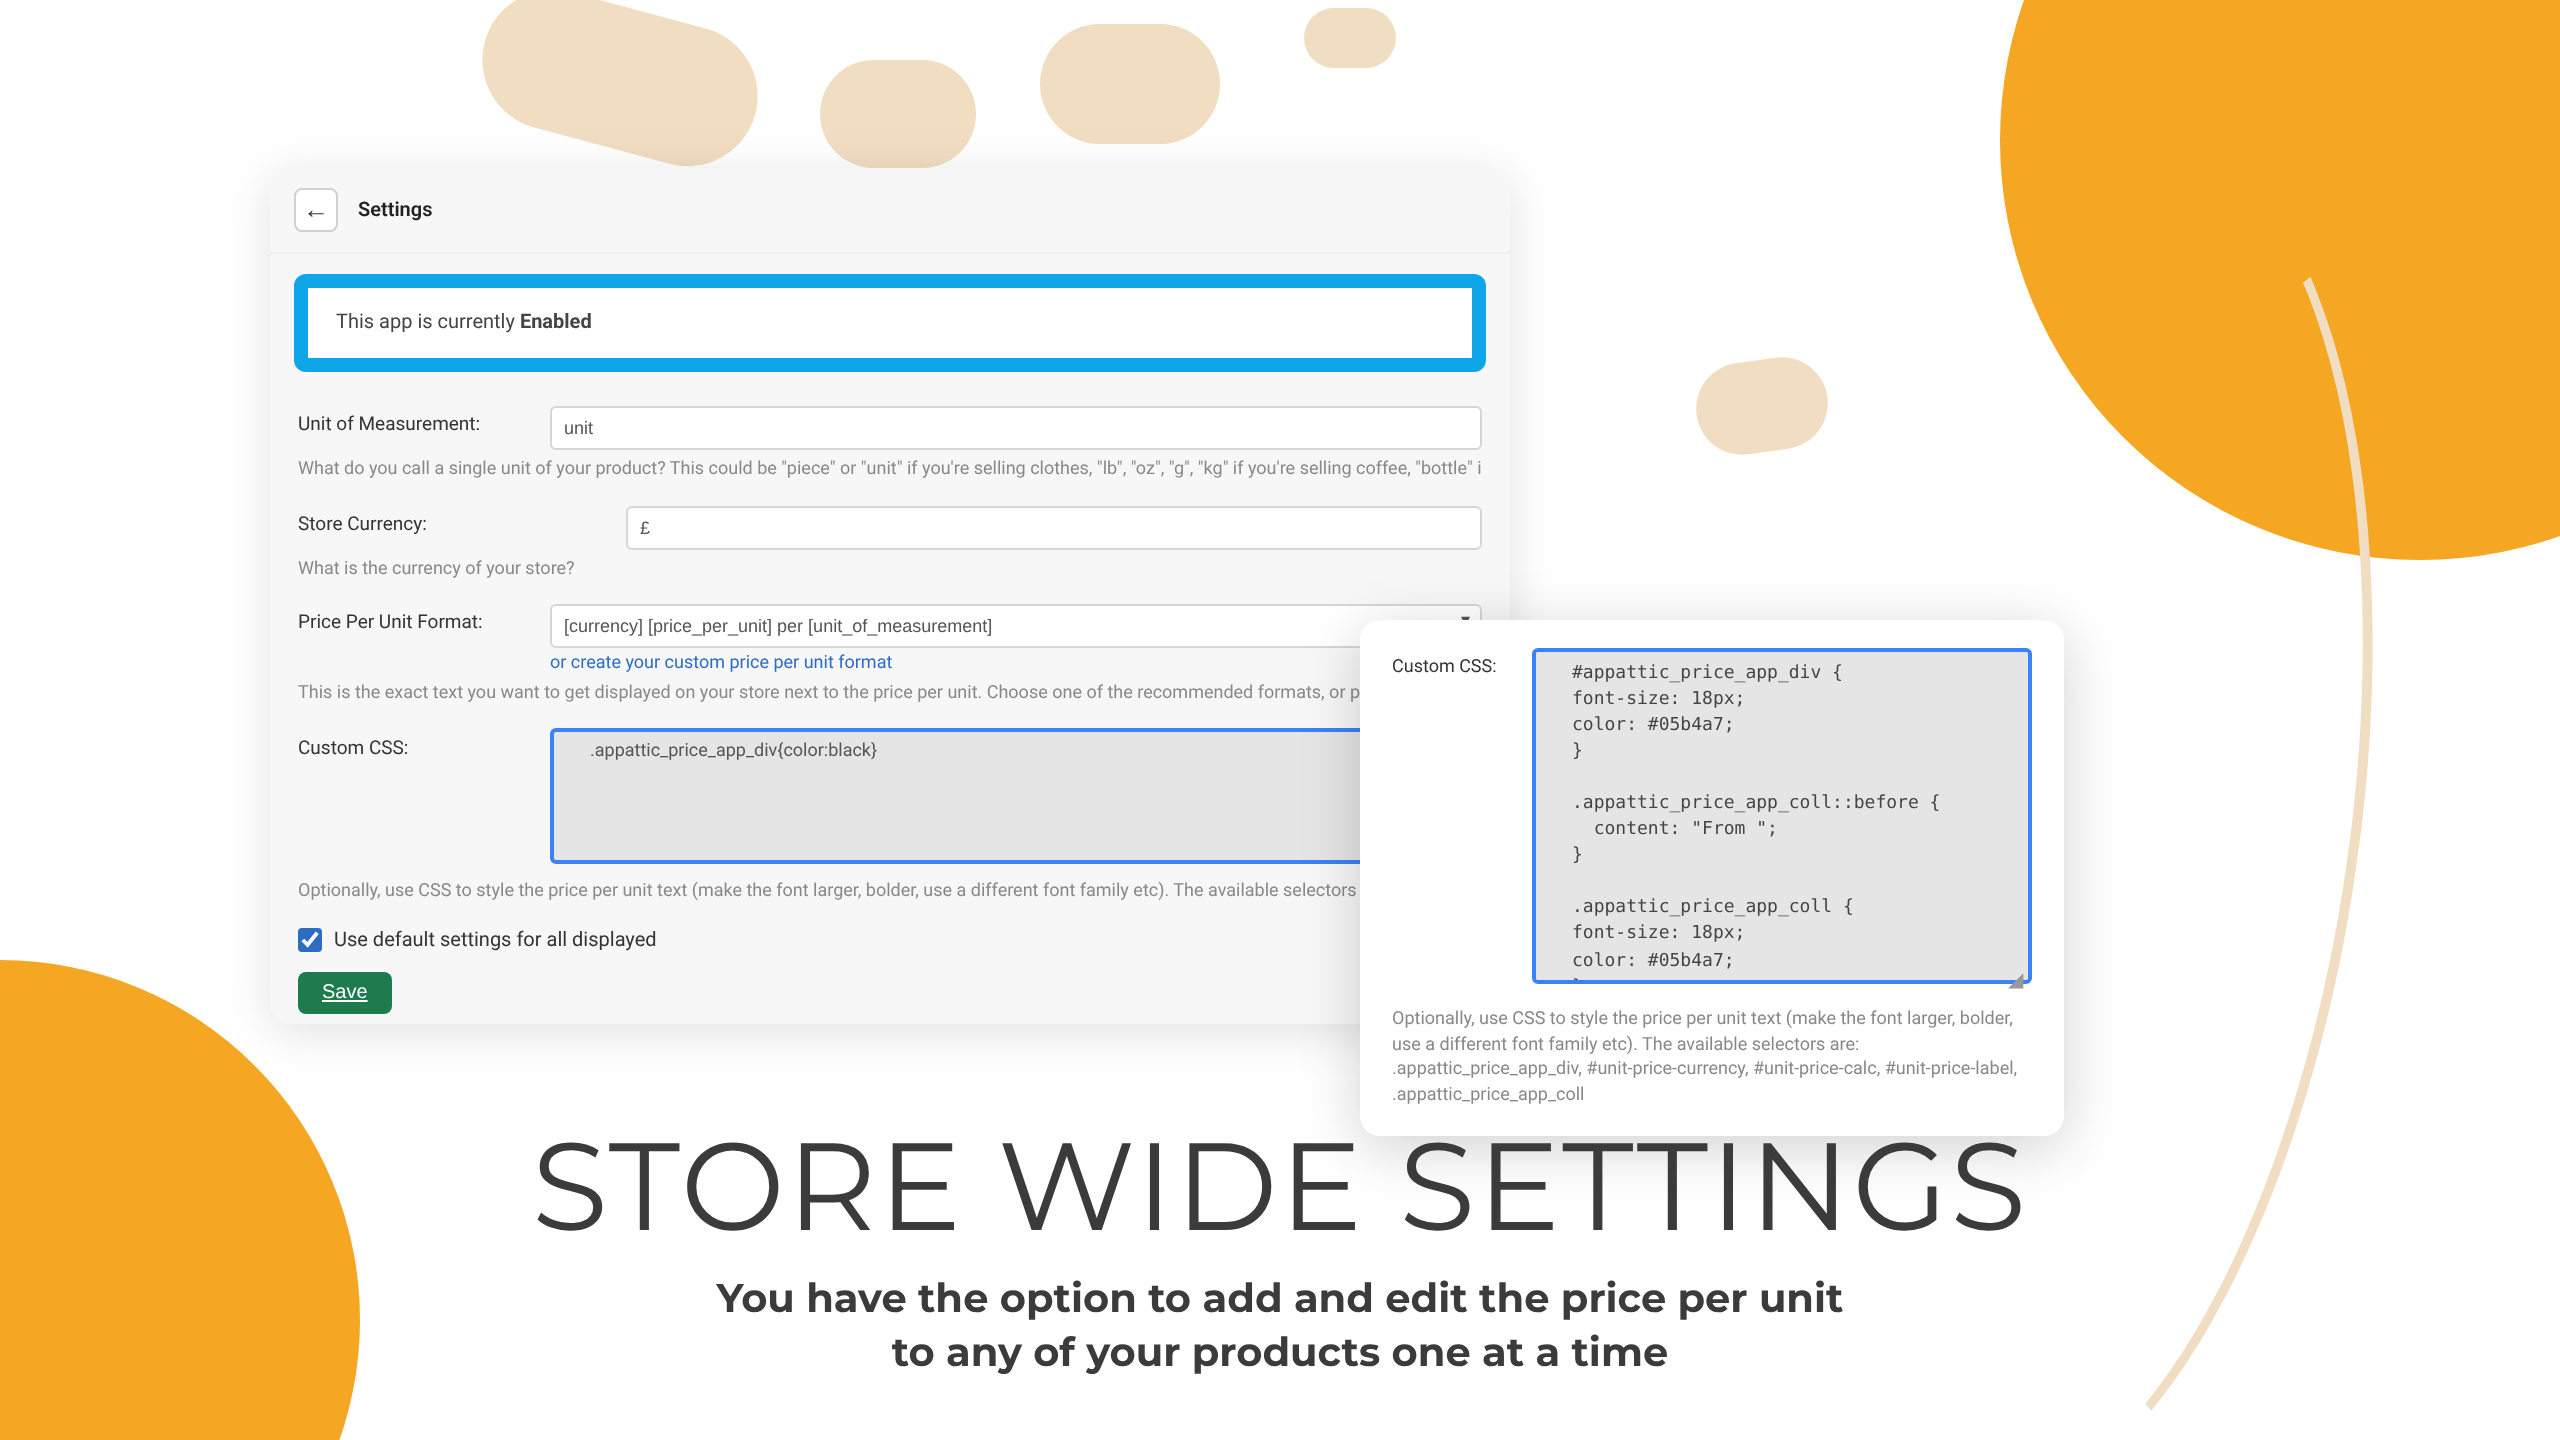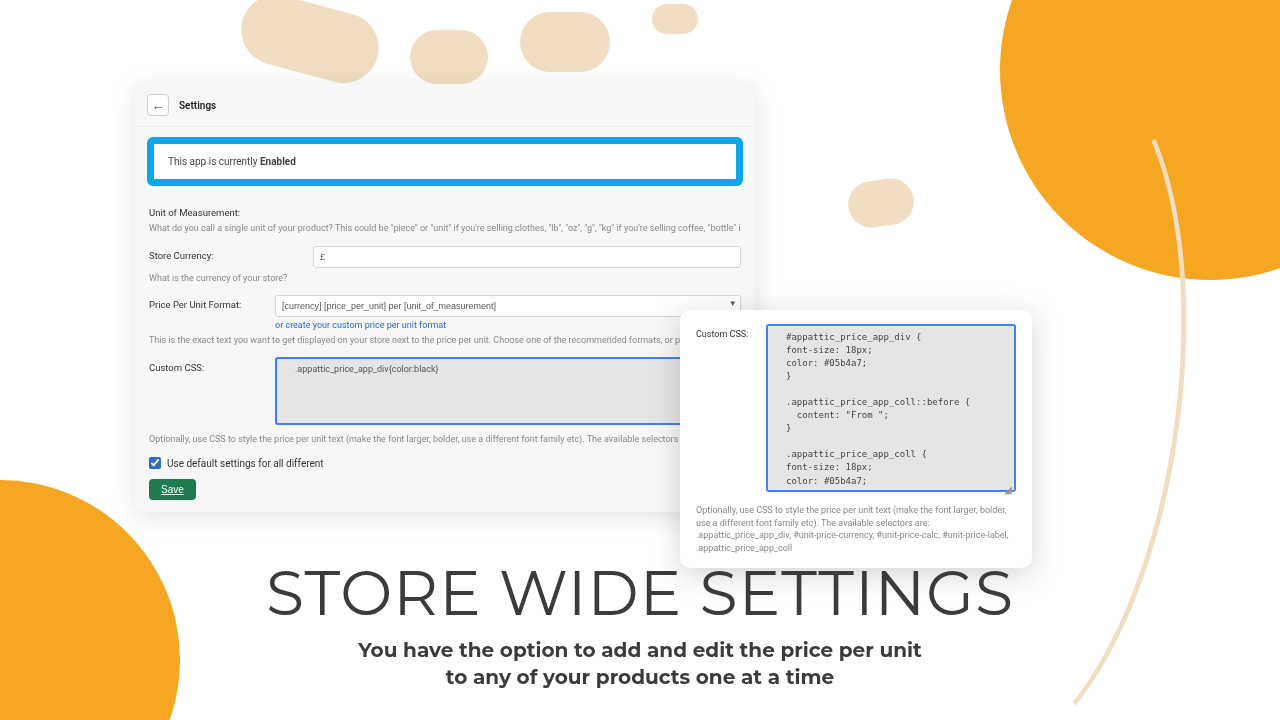--- a/index.html
+++ b/index.html
@@ -73,20 +73,23 @@
     <div class="panel-title">Settings</div>
   </div>
 
   <div class="status-card">
     <span>This app is currently </span><b>Enabled</b>
   </div>
 
   <div class="field-block">
     <div class="row">
       <div class="lbl">Unit of Measurement:</div>
+      <div class="control">
+        <input class="text-input" value="unit" style="">
+      </div>
     </div>
     <div class="help">What do you call a single unit of your product? This could be "piece" or "unit" if you're selling clothes, "lb", "oz", "g", "kg" if you're selling coffee, "bottle" if you're selling wine, "sq. ft." if you're selling floori</div>
 
     <div class="row" style="margin-top:10px;gap:38px;">
       <div class="lbl">Store Currency:</div>
       <div class="control">
         <input class="text-input" value="£" style="">
       </div>
     </div>
     <div class="help">What is the currency of your store?</div>
@@ -105,21 +108,21 @@
       <div class="lbl">Custom CSS:</div>
       <div class="control">
         <textarea class="textarea" style="">.appattic_price_app_div{color:black}</textarea>
       </div>
     </div>
     <div class="help">Optionally, use CSS to style the price per unit text (make the font larger, bolder, use a different font family etc). The available selectors are: .appattic_price_app_div, #unit-price-curre .appattic_price_app_coll</div>
   </div>
 
   <div class="checkbox-row">
     <input type="checkbox" id="cb" checked="" style="">
-    <span>Use default settings for all different</span>
+    <span>Use default settings for all displayed</span>
   </div>
 
   <button class="save-btn">Save</button>
 </div>
 
 <div class="popout">
   <div class="row">
     <div class="lbl">Custom CSS:</div>
     <div class="control scroll-shadow" style="position:relative;">
       <textarea class="textarea" style="">#appattic_price_app_div {

